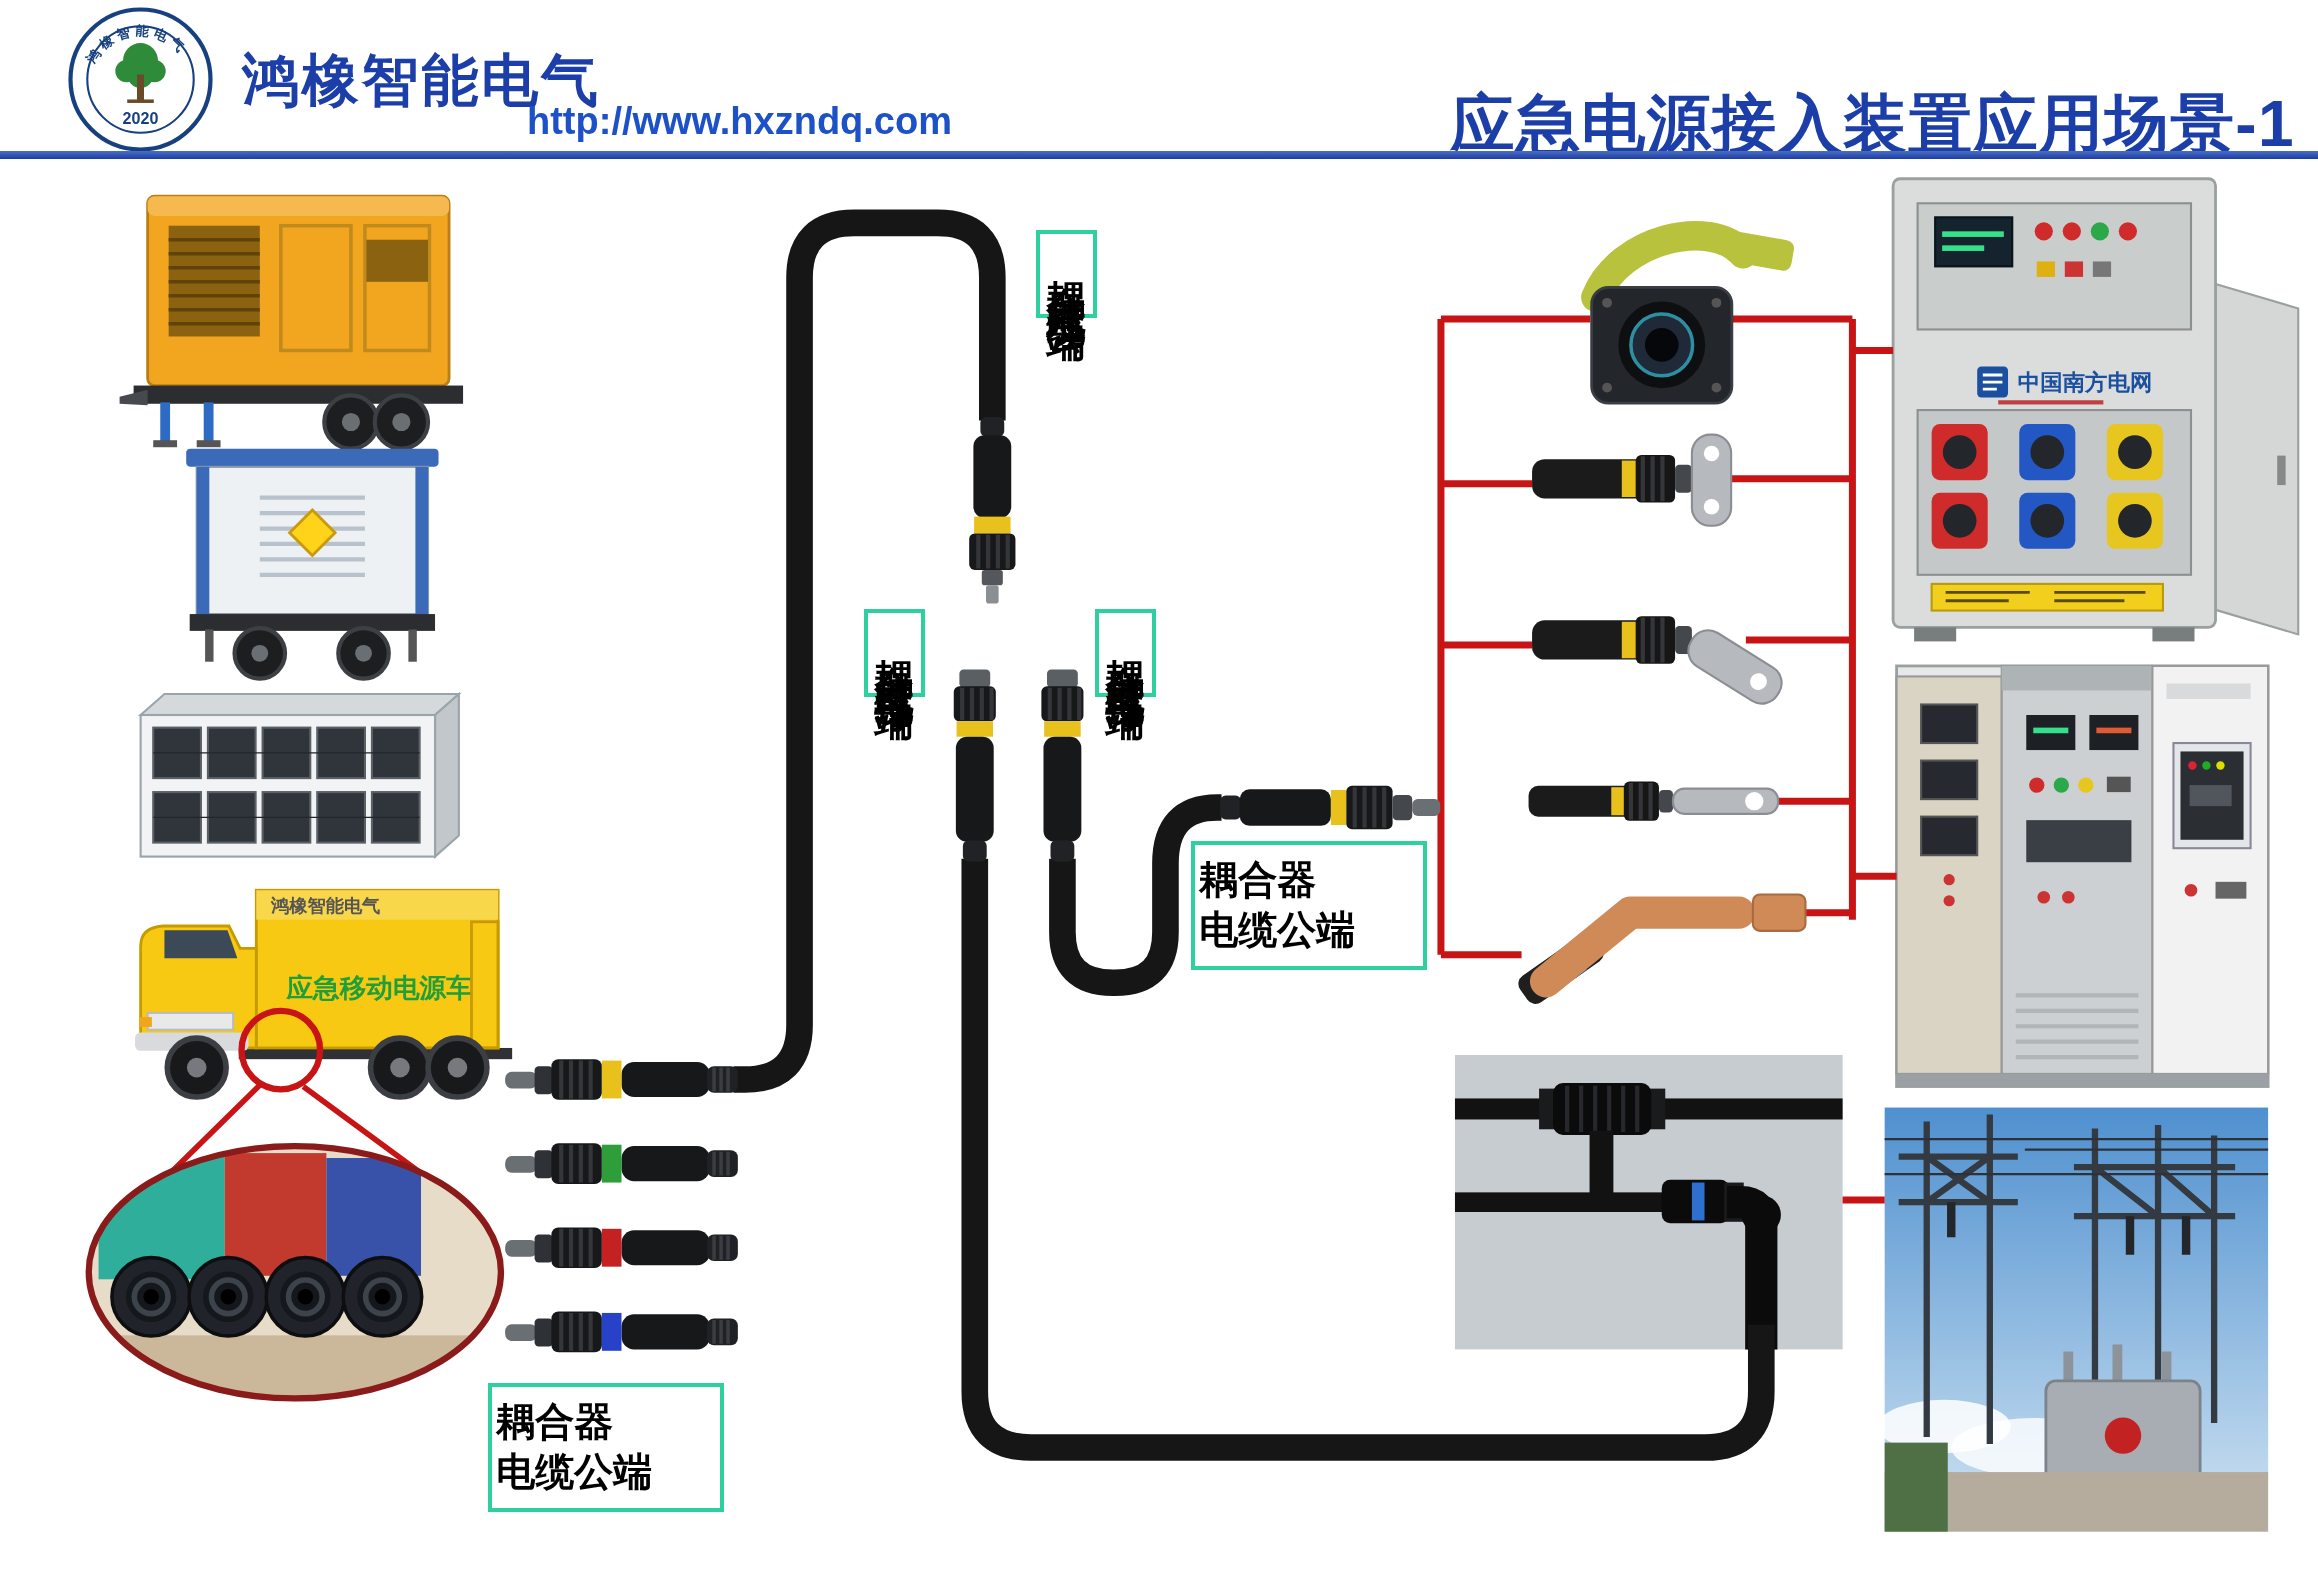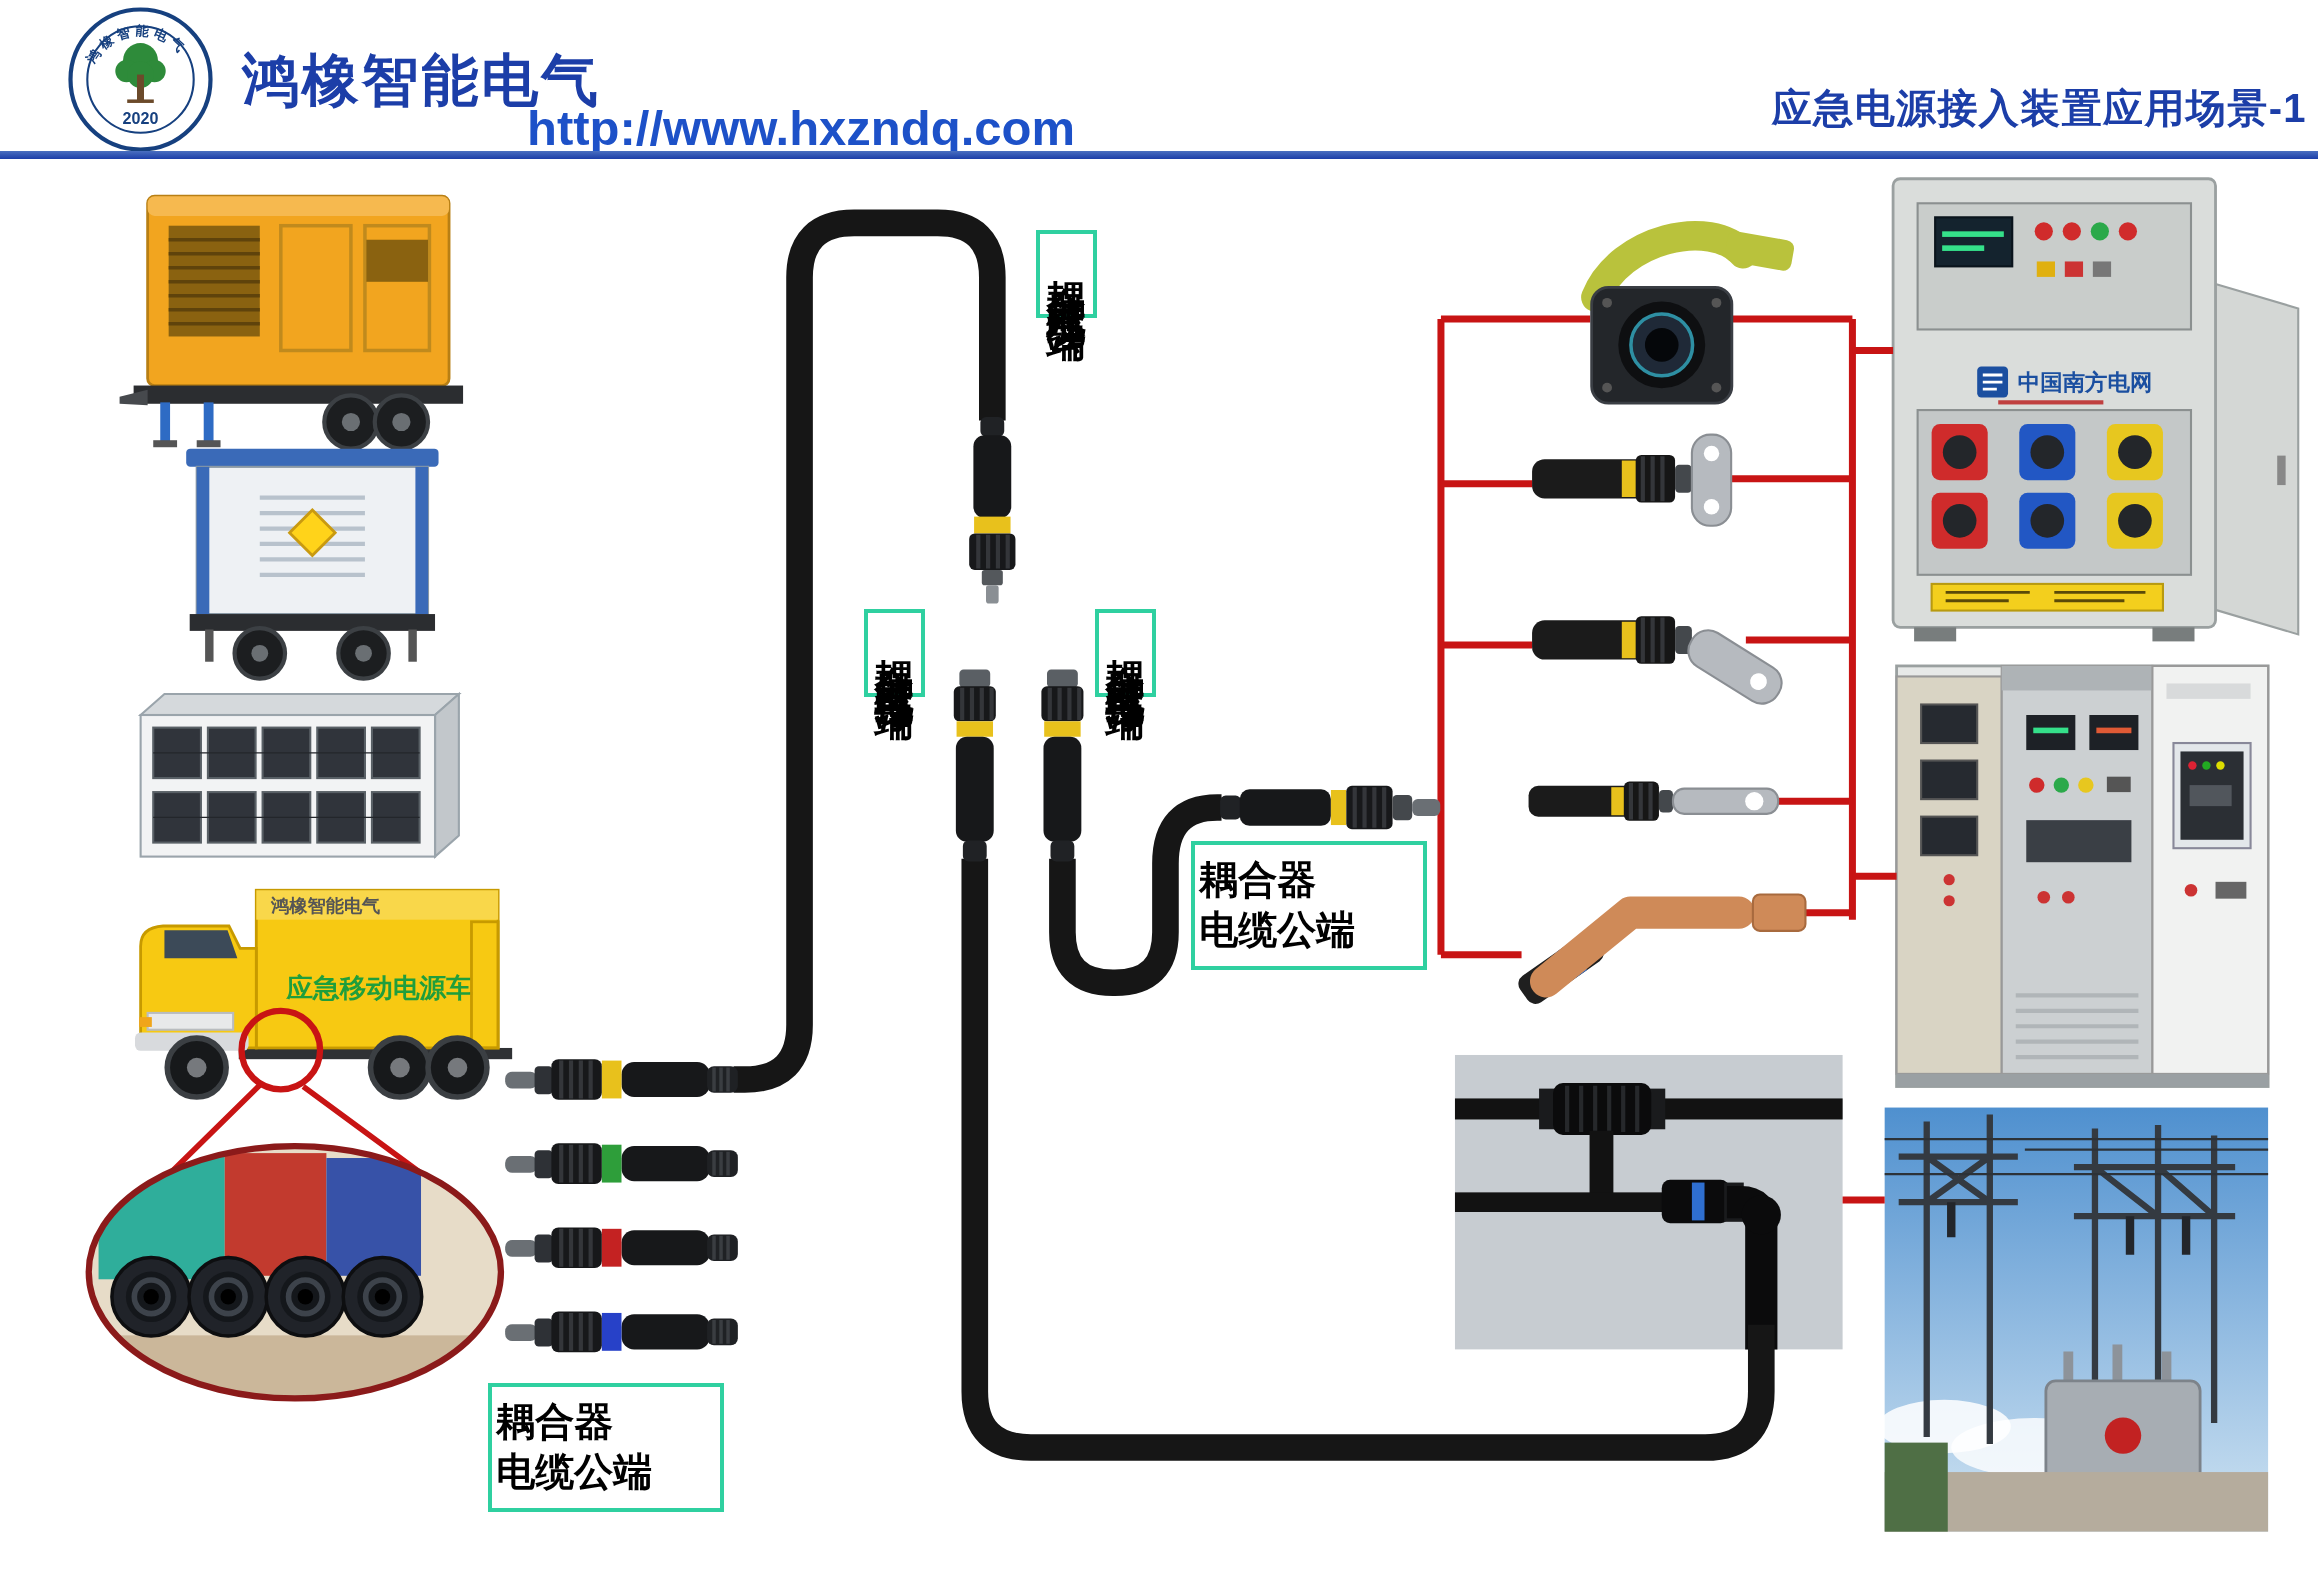--- a/index.html
+++ b/index.html
@@ -4,22 +4,22 @@
 <style>
   html,body{margin:0;padding:0;}
   body{width:2319px;height:1573px;background:#fff;font-family:"Liberation Sans","DejaVu Sans",sans-serif;position:relative;overflow:hidden;}
   .stage{position:absolute;inset:0;width:2319px;height:1573px;}
   .diagram-svg{position:absolute;left:0;top:0;}
   
   .header{position:absolute;left:0;top:0;width:2319px;height:161px;background:#fff;}
   .header-rule{position:absolute;left:0;top:151px;width:2319px;height:8.4px;background:linear-gradient(#4a6fc0,#1c3ea8);}
   .logo-svg{position:absolute;left:67px;top:5.6px;}
   .company{position:absolute;left:242px;top:43px;font-size:57px;font-weight:700;color:#1c3ea8;letter-spacing:2.8px;}
-  .url{position:absolute;left:527px;top:100px;font-size:49px;font-weight:600;color:#1d51c8;}
-  .title{position:absolute;right:12px;top:81px;font-size:40px;font-weight:700;color:#1c3ea8;letter-spacing:1.4px;}
+  .url{position:absolute;left:527px;top:100px;font-size:38px;font-weight:600;color:#1d51c8;}
+  .title{position:absolute;right:24px;top:81px;font-size:64px;font-weight:700;color:#1c3ea8;letter-spacing:1.4px;}
   
   .vlabel{position:absolute;background:#fff;border:4.9px solid #2fd0a0;writing-mode:vertical-rl;text-orientation:upright;
           font-size:39px;font-weight:700;color:#000;padding:15.4px 7px;letter-spacing:7px;line-height:1;box-sizing:border-box;}
   .hlabel{position:absolute;background:#fff;border:4.9px solid #2fd0a0;font-size:39px;font-weight:700;color:#000;
           text-align:left;padding:9.8px 4.2px;line-height:1.3;box-sizing:border-box;}
   .hlabel div{white-space:nowrap;}
 </style>
 </head>
 <body>
 

